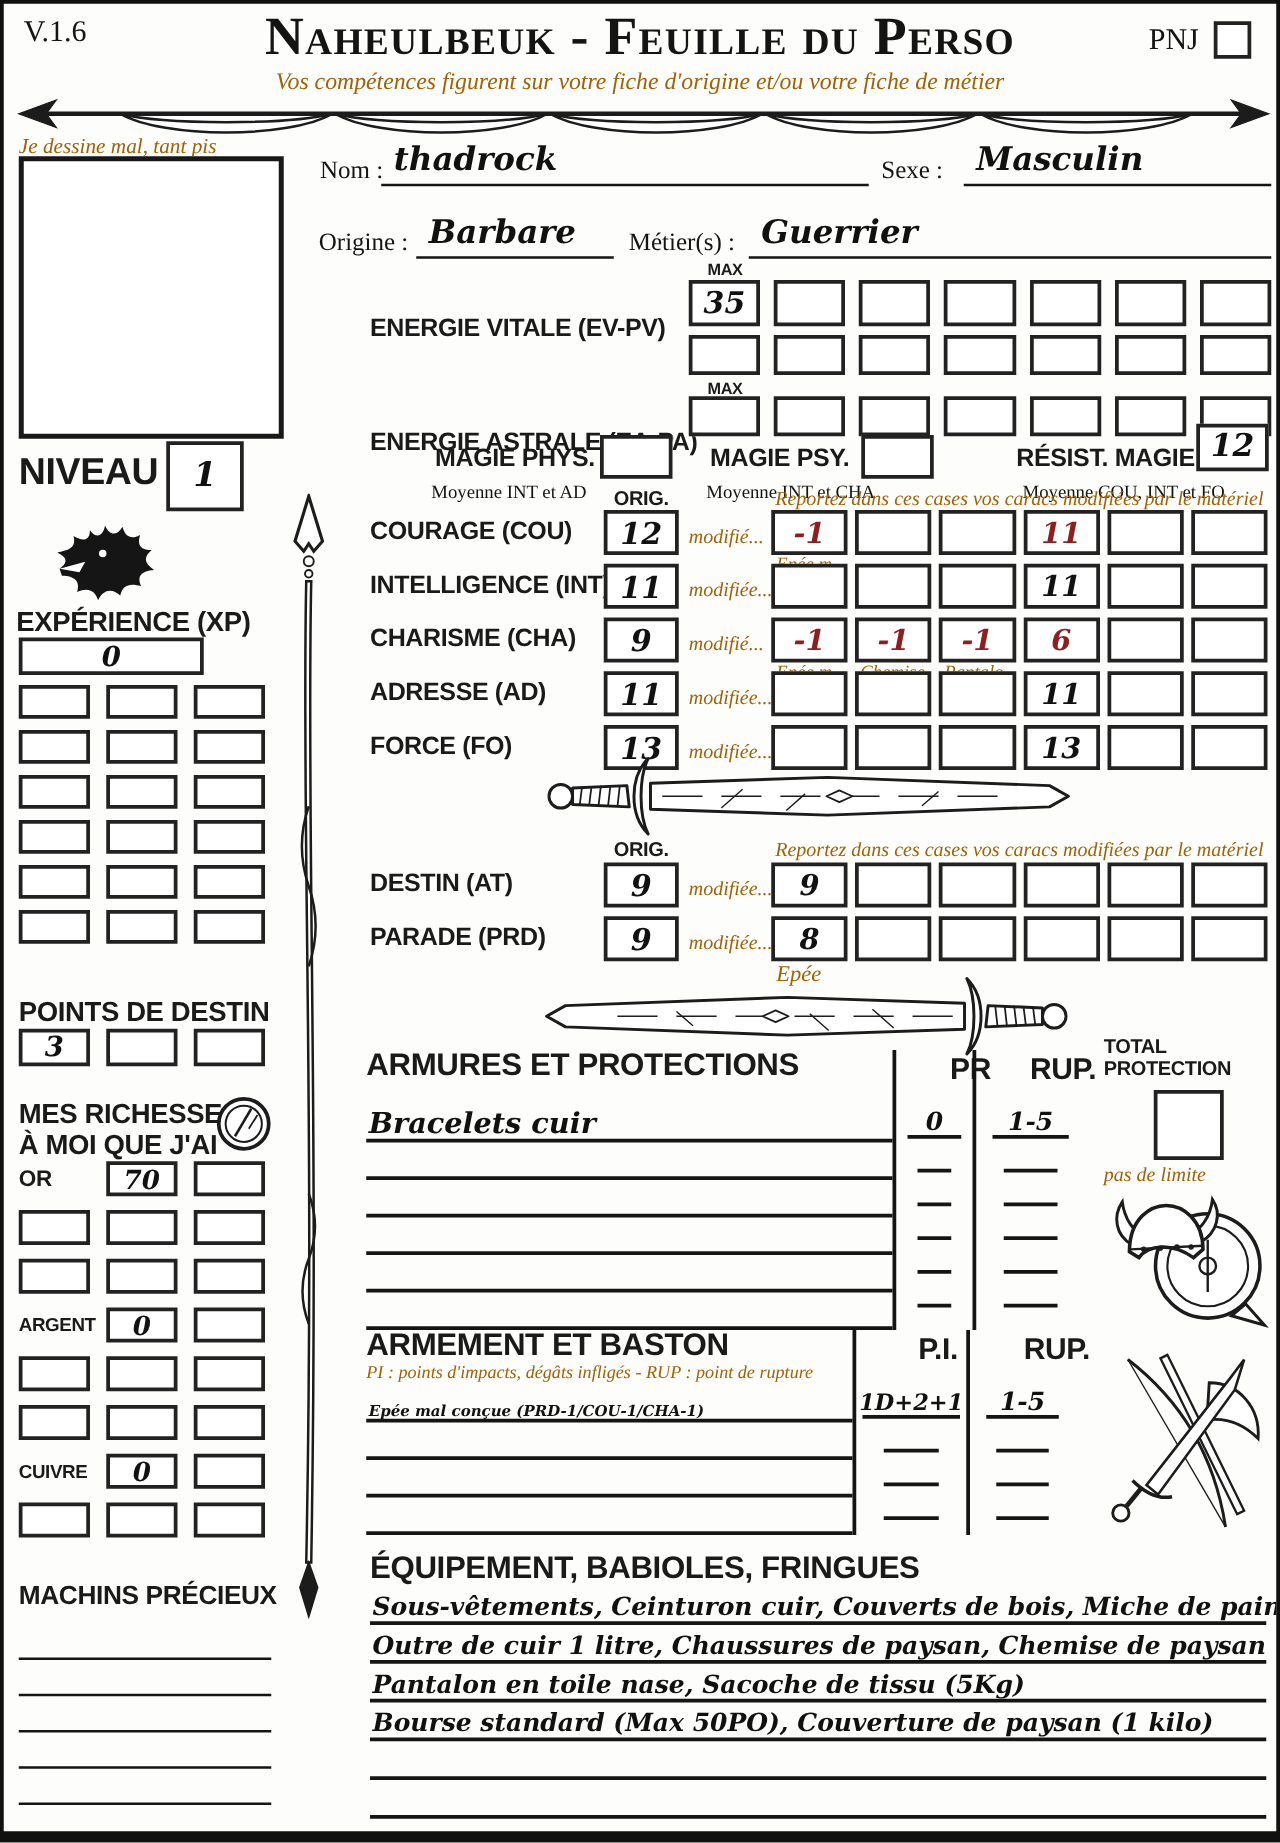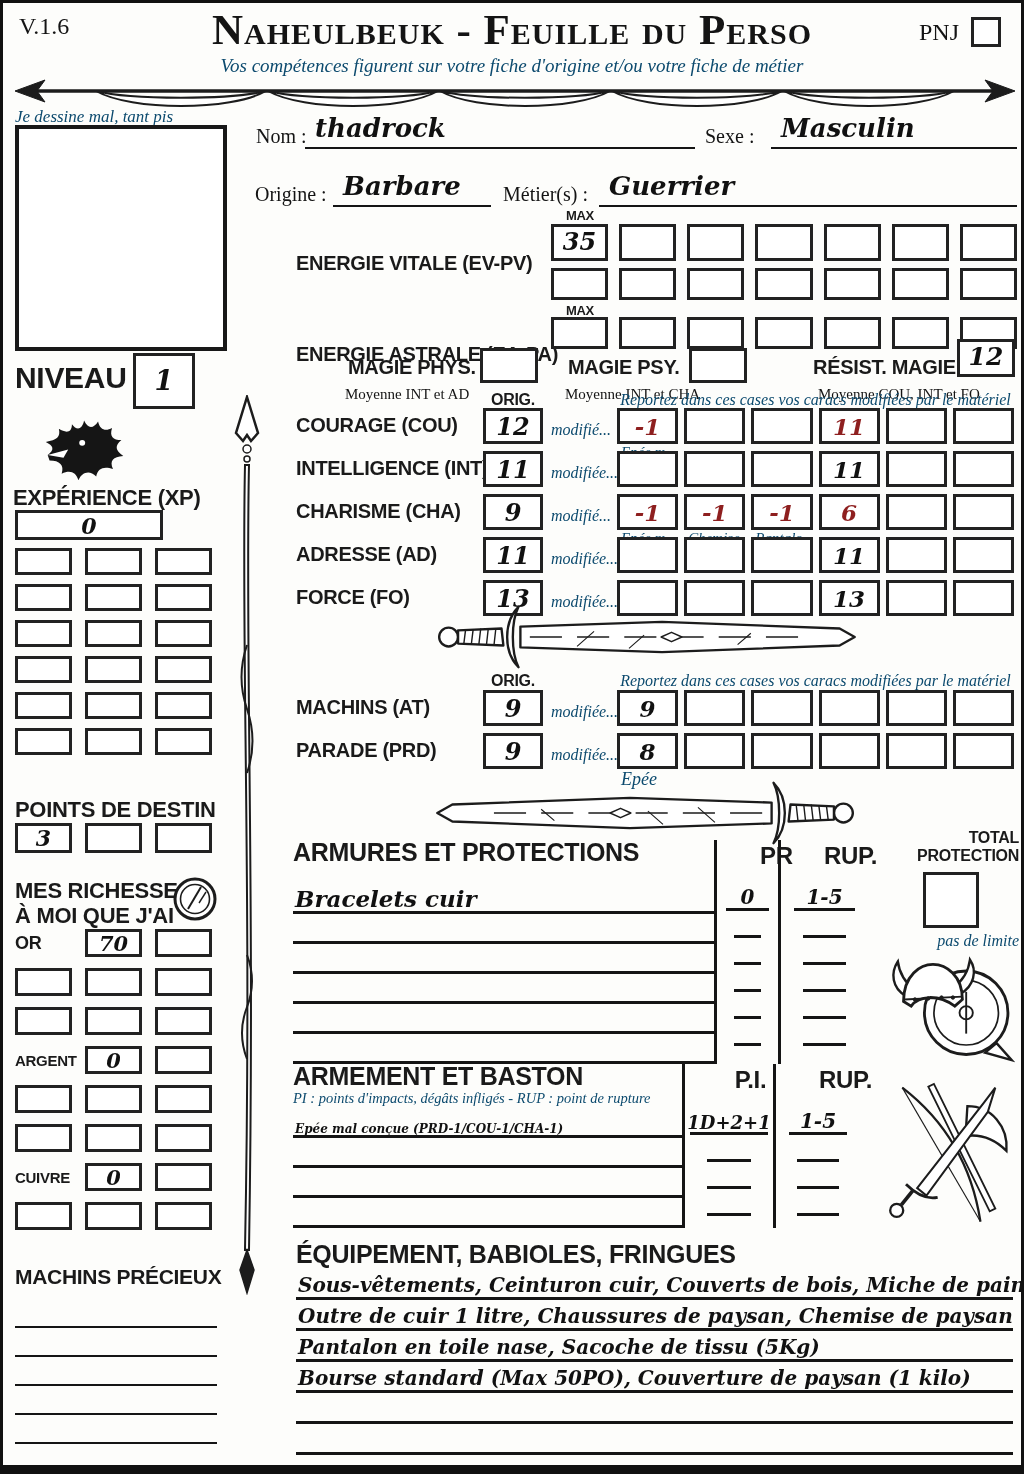--- a/index.html
+++ b/index.html
@@ -1,20 +1,20 @@
 <!DOCTYPE html>
 <html><head>
 <meta charset="utf-8">
 <style>
   html,body{margin:0;padding:0;background:#888;}
   .page{position:relative;width:1024px;height:1474px;margin:0 auto;background:#fdfdfb;
         border:3px solid #111;border-bottom-width:9px;box-sizing:border-box;overflow:hidden;
         font-family:"Liberation Serif",serif;color:#141414;}
   .head{font-family:"Liberation Sans",sans-serif;font-weight:800;letter-spacing:-.3px;color:#1a1a1a;}
-  .script{font-family:"Liberation Serif",serif;font-style:italic;color:#0c4a6e;}
+  .script{font-family:"Liberation Serif",serif;font-style:italic;color:#a16207;}
   .hand{font-family:"DejaVu Serif",serif;font-style:italic;font-weight:700;color:#111;}
   .box{border:3px solid #222;background:#fff;box-sizing:border-box;}
   .abs{position:absolute;}
   
   .version{position:absolute;left:16px;top:10px;font-size:24px;}
   .title{position:absolute;left:0;right:0;top:2px;text-align:center;font-size:43px;font-weight:bold;
          font-variant:small-caps;letter-spacing:1px;}
   .subtitle{position:absolute;left:0;right:0;top:52px;text-align:center;font-size:19px;}
   .pnj-label{position:absolute;right:62px;top:16px;font-size:24px;}
   .pnj-box{position:absolute;right:20px;top:14px;width:30px;height:30px;}
@@ -71,21 +71,21 @@
   .t-col{border-left:3px solid #151515;}
   .t-hdr{height:44px;}
   .t-title{font-size:25px;line-height:1.0;}
   .t-sub{font-size:14.5px;display:block;margin-top:1px;}
   .t-colhead{font-size:24px;text-align:center;display:block;padding-top:2px;margin-left:43px;}
   .trow{height:27px;border-bottom:3px solid #151515;position:relative;}
   .trow .hand{position:absolute;left:2px;bottom:-1px;font-size:23px;white-space:nowrap;}
   .ccell{height:27px;position:relative;}
   .ccell .short{position:absolute;left:15%;right:15%;bottom:0;border-bottom:3px solid #151515;text-align:center;}
   .ccell .hand{position:absolute;left:0;right:0;bottom:2px;text-align:center;font-size:20px;}
-  .rightpanel{position:absolute;left:640px;width:136px;text-align:right;}
+  .rightpanel{position:absolute;left:640px;width:136px;text-align:left;}
   .tp-lab{font-size:16px;line-height:1.15;display:block;}
   .tp-box{width:56px;height:56px;margin:6px auto 4px;border-width:3.5px;}
   .tp-note{font-size:16px;display:block;}
   .equip-title{position:absolute;left:53px;top:1133px;font-size:25px;}
   .equip-lines{position:absolute;left:53px;right:6px;top:1162px;}
   .eqrow{height:28px;border-bottom:3px solid #151515;position:relative;}
   .eqrow .hand{position:absolute;left:2px;bottom:0;font-size:20px;white-space:nowrap;}
   svg{display:block;}
 </style>
 </head>
@@ -417,21 +417,21 @@
         <path d="M100,36 L388,36" stroke-width="1.4" stroke-dasharray="34 16" fill="none"></path>
         <path d="M250,31 l11,5 l-11,5 l-11,-5 Z" stroke-width="1.5"></path>
         <path d="M150,46 l18,-16 M205,48 l16,-14 M320,44 l14,-12" stroke-width="1.2" fill="none"></path>
       </g>
     </svg>
 
     <span class="orig-lab head" style="top:565px">ORIG.</span>
     <span class="report-note script" style="top:565px">Reportez dans ces cases vos caracs modifiées par le matériel</span>
 
     <div class="srow" style="top:583px">
-      <span class="slabel head">MACHINS (AT)</span>
+      <span class="slabel head">DESTIN (AT)</span>
       <div class="sorig box hand">9</div>
       <span class="smod script">modifiée...</span>
       <div class="scells">
         <div class="scell box">
             <span class="cv hand">9</span>
           </div>
         <div class="scell box">
             <span class="cv hand"></span>
           </div>
         <div class="scell box">

